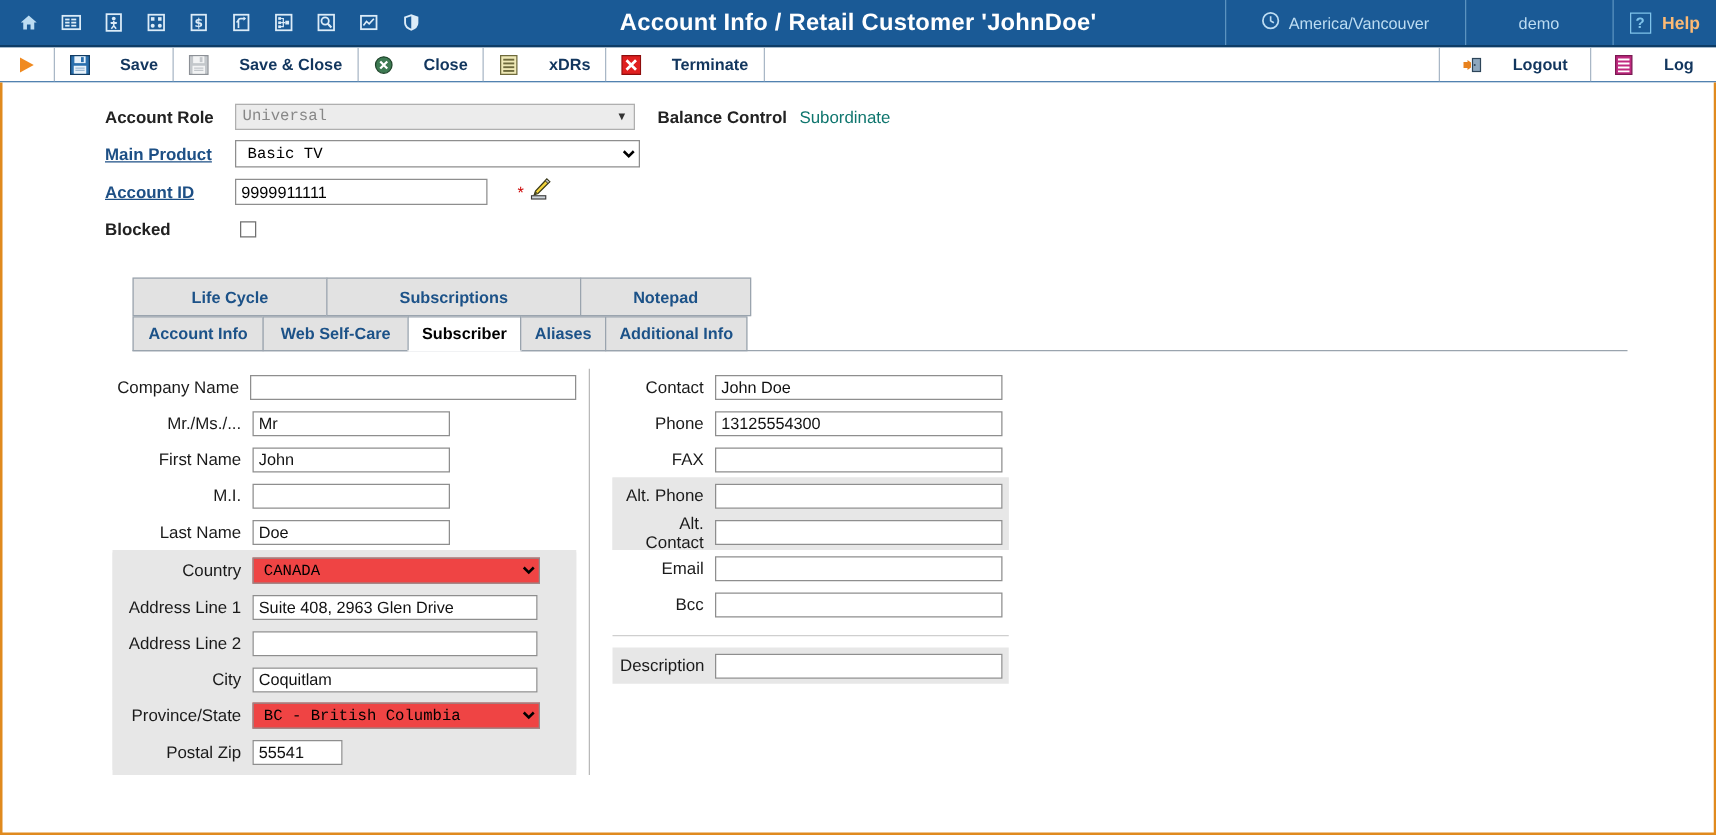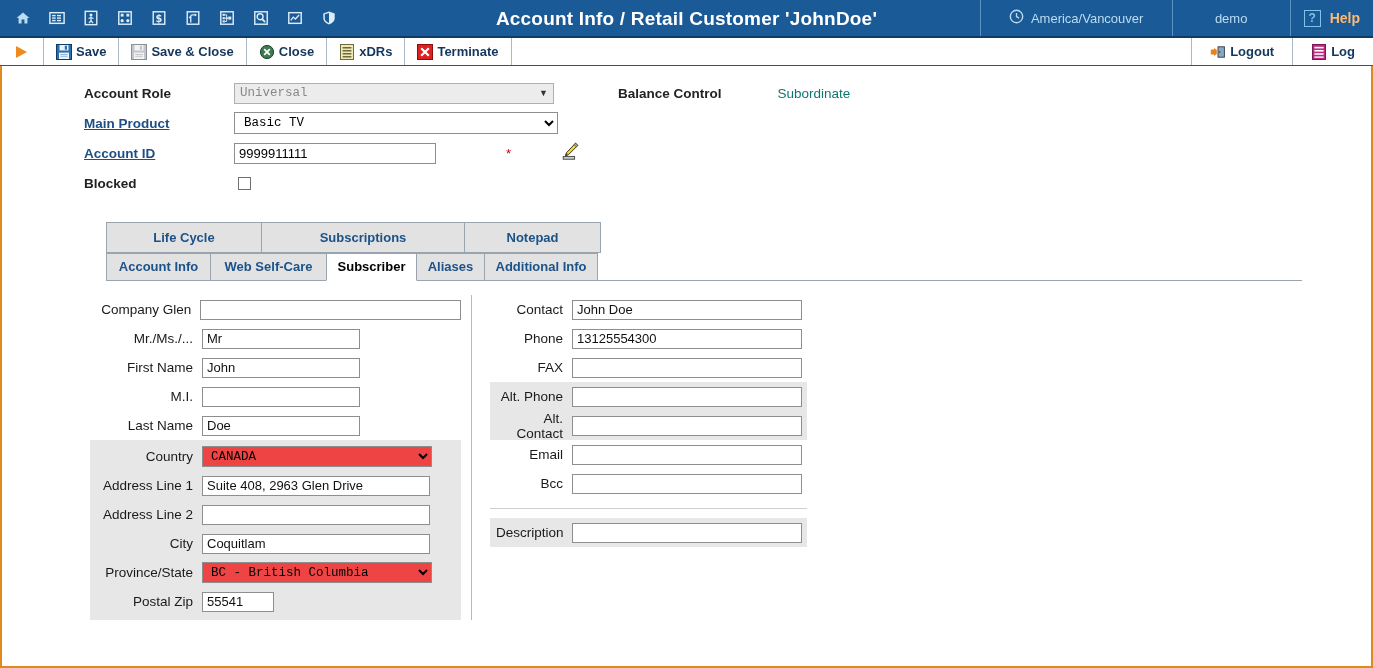--- a/index.html
+++ b/index.html
@@ -81,21 +81,21 @@
     height: 28px;
     display: flex;
     align-items: stretch;
     background: #ffffff;
     border-bottom: 1px solid #1a5a96;
     position: relative;
   }
   .tbtn {
     display: flex;
     align-items: center;
-    gap: 4px;
+    gap: 24px;
     padding: 0 12px;
     border-right: 1px solid #a9b7c6;
     color: #12365e;
     font-size: 13px;
     font-weight: bold;
     cursor: pointer;
     white-space: nowrap;
   }
   .tbtn.first { padding: 0 16px; border-right: 1px solid #a9b7c6; }
   .toolbar-right { margin-left: auto; display: flex; align-items: stretch; }
@@ -116,21 +116,21 @@
     height: 602px;
     border-left: 2px solid #e08a1e;
     border-right: 2px solid #e08a1e;
     border-bottom: 2px solid #e08a1e;
     background: #ffffff;
     overflow: hidden;
   }
 
   
   .hdr-form { padding: 12px 0 0 82px; }
-  .hrow { display: flex; align-items: center; height: 30px; gap: 46px; }
+  .hrow { display: flex; align-items: center; height: 30px; }
   .hlabel {
     width: 104px;
     font-size: 13.5px;
     font-weight: bold;
     color: #222;
     text-align: left;
   }
   .hlabel.link { color: #1d4f85; text-decoration: underline; cursor: pointer; }
 
   select.sel-role {
@@ -534,21 +534,21 @@
       <div class="tab" style="width:114px">Additional Info</div>
     </div>
     <div class="tabs-underline"></div>
   </div>
 
   <div class="cols">
 
     <div class="col-left">
 
       <div class="frow">
-        <div class="flabel">Company Glen</div>
+        <div class="flabel">Company Name</div>
         <input class="fin w-company" value="" style="">
       </div>
 
       <div class="frow">
         <div class="flabel">Mr./Ms./...</div>
         <input class="fin w-name" value="Mr" style="">
       </div>
 
       <div class="frow">
         <div class="flabel">First Name</div>

